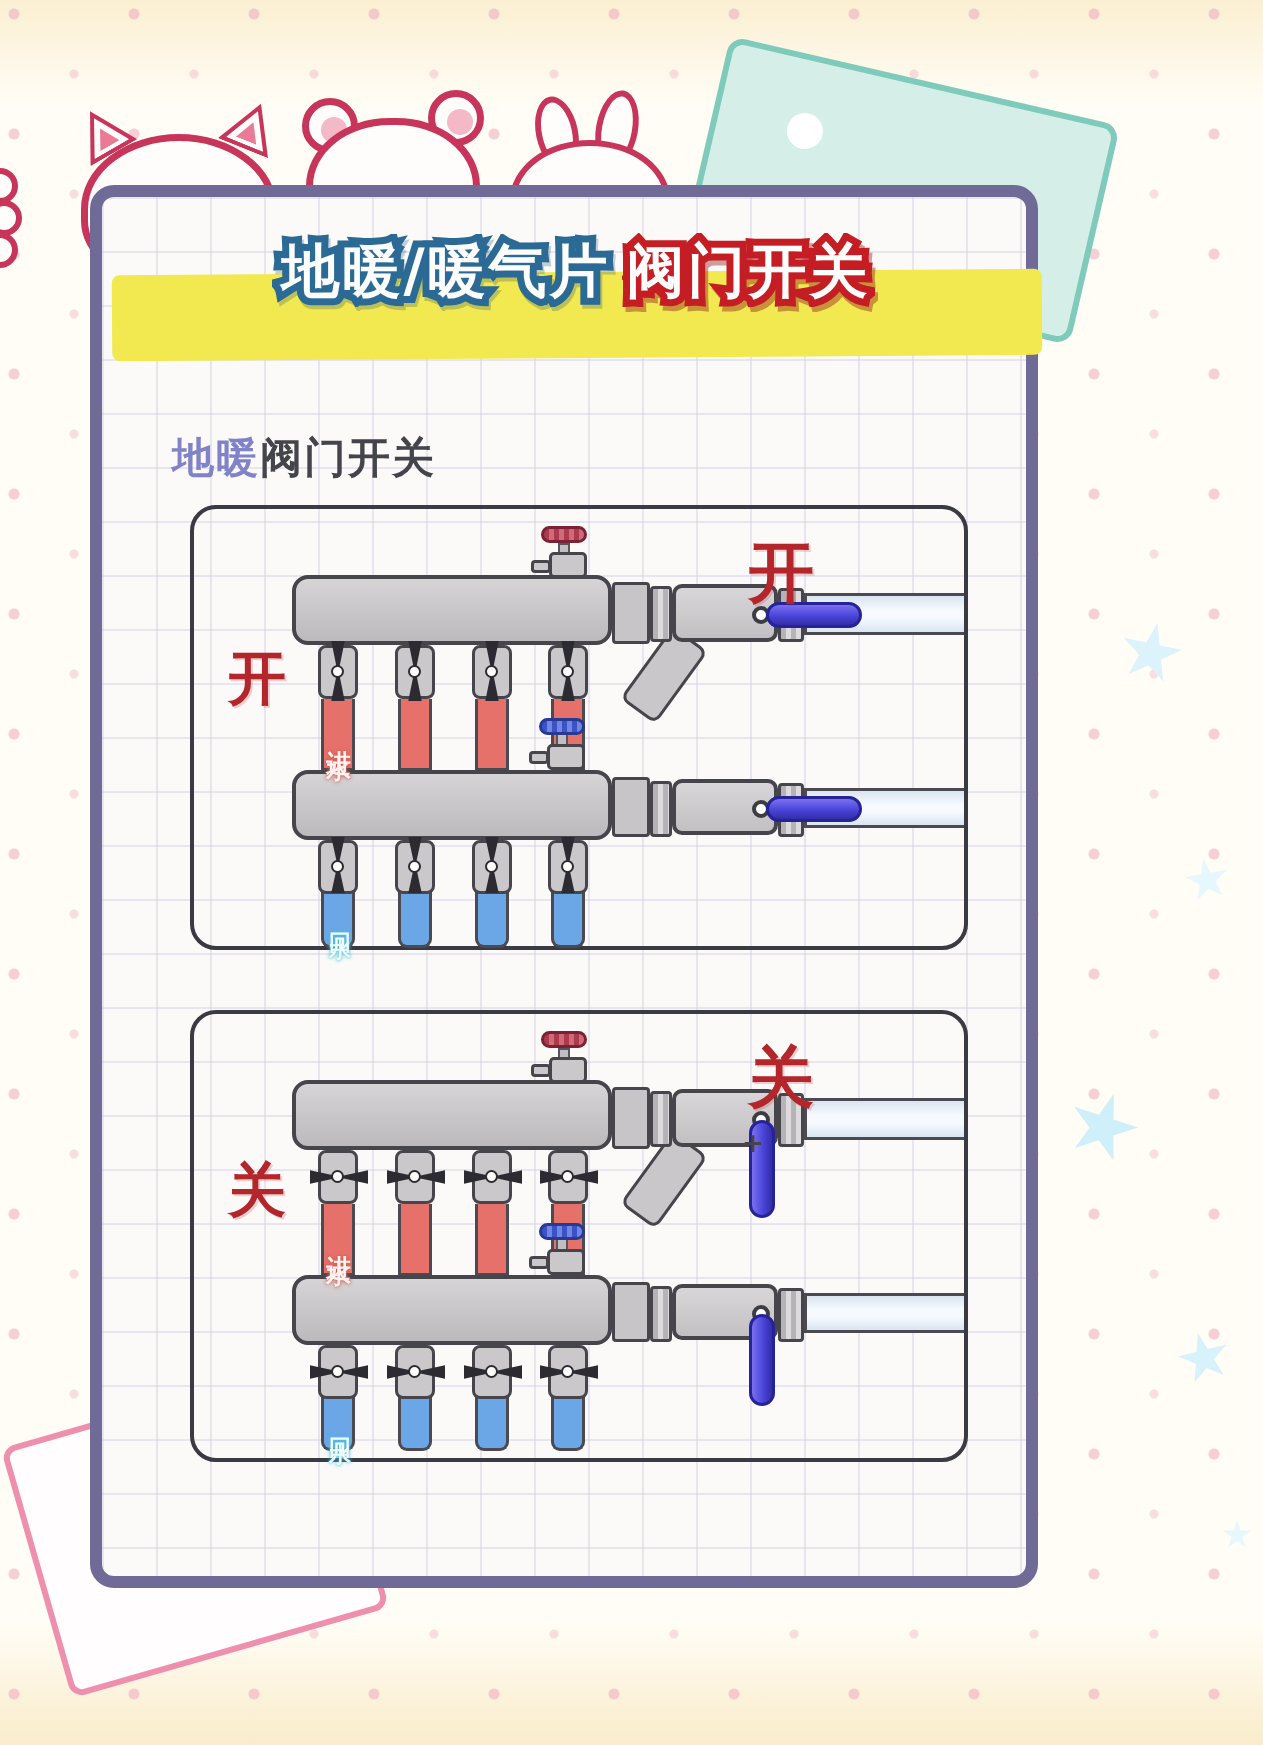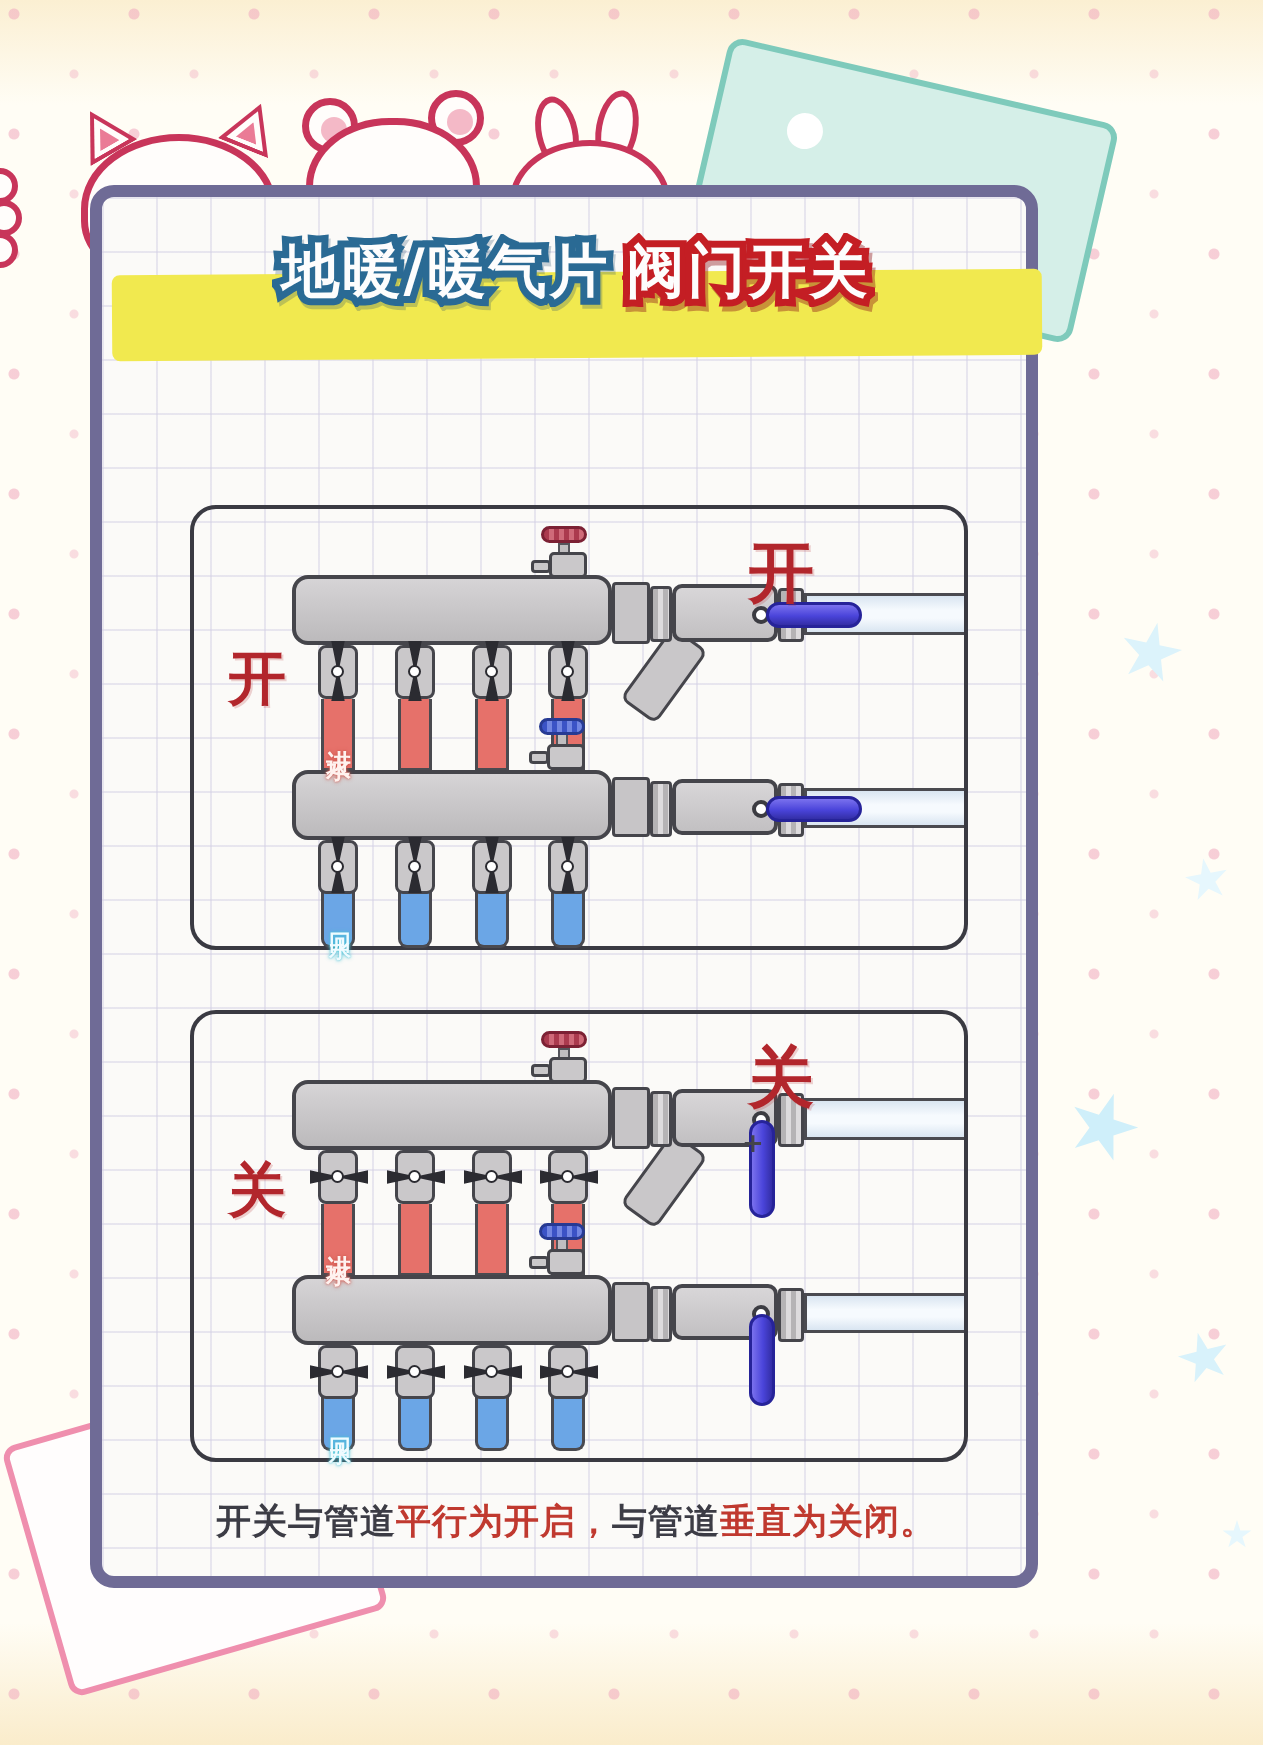--- a/index.html
+++ b/index.html
@@ -147,20 +147,23 @@
     </div>
   </div>
 
   <div class="el card"></div>
 
   <div class="el band"></div>
   <div class="el title-row">
     <span class="stroked t-blue"><span class="stroke">地暖/暖气片</span><span class="fill">地暖/暖气片</span></span><span class="stroked t-red"><span class="stroke">阀门开关</span><span class="fill">阀门开关</span></span>
   </div>
 
+  <div class="el subtitle">
+    <span class="sub-hi">地暖</span><span class="sub-rest">阀门开关</span>
+  </div>
 
   <div class="el dbox" style="top:505px;height:445px;"></div>
 
   <div class="el corner-label" style="left:748px;top:528px;">开</div>
   <div class="el side-label" style="left:228px;top:640px;">开</div>
 
   <div class="el vent-nub" style="left:531px;top:560px;"></div>
   <div class="el vent-stem" style="left:558px;top:543px;"></div>
   <div class="el vent-body" style="left:549px;top:552px;"></div>
   <div class="el vent-knob" style="left:541px;top:526px;"></div>
@@ -289,17 +292,14 @@
   <div class="el pivot" style="left:331px;top:1365px;"></div>
   <div class="el pivot" style="left:408px;top:1365px;"></div>
   <div class="el pivot" style="left:485px;top:1365px;"></div>
   <div class="el pivot" style="left:561px;top:1365px;"></div>
   <div class="el pipe-b" style="left:321px;top:1395px;height:56px;"></div>
   <div class="el pipe-b" style="left:398px;top:1395px;height:56px;"></div>
   <div class="el pipe-b" style="left:475px;top:1395px;height:56px;"></div>
   <div class="el pipe-b" style="left:551px;top:1395px;height:56px;"></div>
   <div class="el pipe-label blue-t" style="left:321px;top:1398px;height:54px;font-size:22px;letter-spacing:5px;">回水</div>
 
-  <div class="el caption">
-    <span class="cap-dark">开关与管道</span><span class="cap-red">平行为开启，</span><span class="cap-dark">与管道</span><span class="cap-red">垂直为关闭。</span>
-  </div>
 
 </div>
 
 </body></html>

